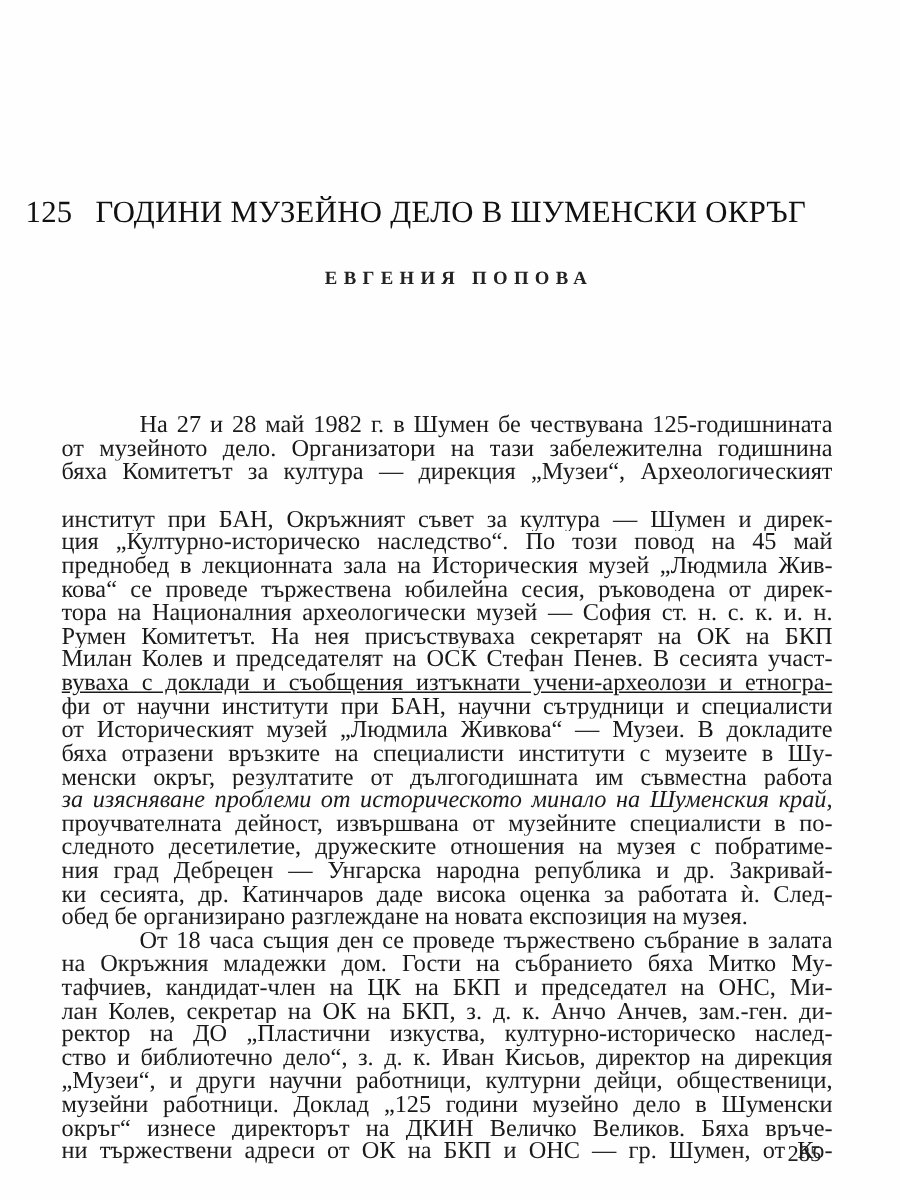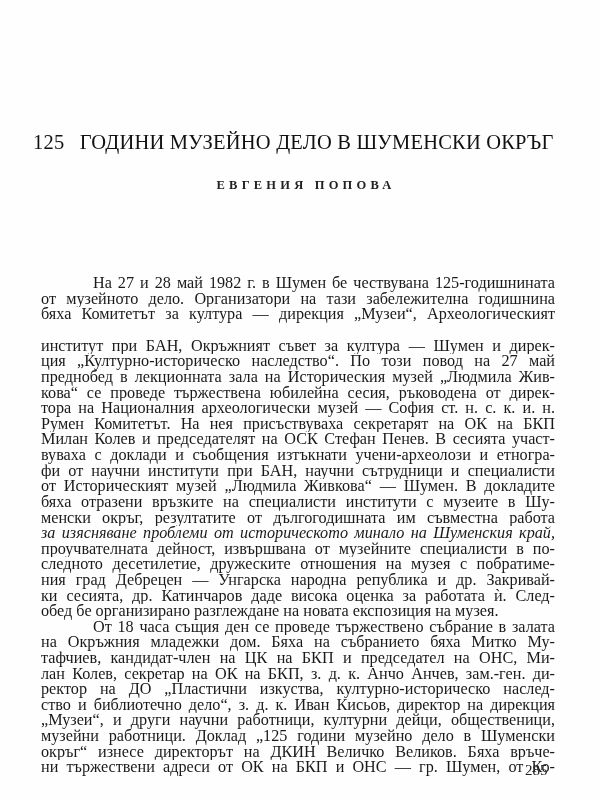--- a/index.html
+++ b/index.html
@@ -4,21 +4,21 @@
 <style>
   html, body { margin: 0; padding: 0; }
   body {
     width: 600px; height: 800px; overflow: hidden;
     background: #fefefe;
     font-family: "DejaVu Serif", "Liberation Serif", serif;
     color: #1a1a1a;
     position: relative;
   }
   .title {
-    position: absolute; left: 33px; top: 131px; width: 560px;
+    position: absolute; left: 17px; top: 131px; width: 560px;
     font-family: "Liberation Serif", "DejaVu Serif", serif;
     font-size: 20.5px; letter-spacing: 0.2px; white-space: nowrap;
     color: #111;
   }
   .title .num { margin-right: 10px; }
   .author {
     position: absolute; left: 0; width: 600px; top: 178px;
     text-align: center;
     font-family: "Liberation Serif", "DejaVu Serif", serif;
     font-size: 12.5px; font-weight: bold; letter-spacing: 4.2px;
@@ -50,39 +50,39 @@
   <span>ГОДИНИ МУЗЕЙНО ДЕЛО В ШУМЕНСКИ ОКРЪГ</span>
 </div>
 
 <div class="author">ЕВГЕНИЯ ПОПОВА</div>
 
 <div class="body">
   <div class="line indent" style="line-height: 15.6129px; height: 15.6129px;">На 27 и 28 май 1982 г. в Шумен бе чествувана 125-годишнината</div>
   <div class="line" style="line-height: 15.6129px; height: 15.6129px;">от музейното дело. Организатори на тази забележителна годишнина</div>
   <div class="line" style="line-height: 15.6129px; height: 15.6129px;">бяха Комитетът за култура — дирекция „Музеи“, Археологическият</div>
   <div class="line" style="line-height: 15.6129px; height: 15.6129px; margin-top: 16px;">институт при БАН, Окръжният съвет за култура — Шумен и дирек-</div>
-  <div class="line" style="line-height: 15.6129px; height: 15.6129px;">ция „Културно-историческо наследство“. По този повод на 27 май</div>
+  <div class="line" style="line-height: 15.6129px; height: 15.6129px;">ция „Културно-историческо наследство“. По този повод на 45 май</div>
   <div class="line" style="line-height: 15.6129px; height: 15.6129px;">преднобед в лекционната зала на Историческия музей „Людмила Жив-</div>
   <div class="line" style="line-height: 15.6129px; height: 15.6129px;">кова“ се проведе тържествена юбилейна сесия, ръководена от дирек-</div>
   <div class="line" style="line-height: 15.6129px; height: 15.6129px;">тора на Националния археологически музей — София ст. н. с. к. и. н.</div>
   <div class="line" style="line-height: 15.6129px; height: 15.6129px;">Румен Комитетът. На нея присъствуваха секретарят на ОК на БКП</div>
   <div class="line" style="line-height: 15.6129px; height: 15.6129px;">Милан Колев и председателят на ОСК Стефан Пенев. В сесията участ-</div>
-  <div class="line" style="line-height: 15.6129px; height: 15.6129px;">вуваха с доклади и съобщения изтъкнати учени-археолози и етногра-</div>
+  <div class="line" style="line-height: 15.6129px; height: 15.6129px; text-decoration: underline;">вуваха с доклади и съобщения изтъкнати учени-археолози и етногра-</div>
   <div class="line" style="line-height: 15.6129px; height: 15.6129px;">фи от научни институти при БАН, научни сътрудници и специалисти</div>
-  <div class="line" style="line-height: 15.6129px; height: 15.6129px;">от Историческият музей „Людмила Живкова“ — Шумен. В докладите</div>
+  <div class="line" style="line-height: 15.6129px; height: 15.6129px;">от Историческият музей „Людмила Живкова“ — Музеи. В докладите</div>
   <div class="line" style="line-height: 15.6129px; height: 15.6129px;">бяха отразени връзките на специалисти институти с музеите в Шу-</div>
   <div class="line" style="line-height: 15.6129px; height: 15.6129px;">менски окръг, резултатите от дългогодишната им съвместна работа</div>
   <div class="line" style="line-height: 15.6129px; height: 15.6129px; font-style: italic;">за изясняване проблеми от историческото минало на Шуменския край,</div>
   <div class="line" style="line-height: 15.6129px; height: 15.6129px;">проучвателната дейност, извършвана от музейните специалисти в по-</div>
   <div class="line" style="line-height: 15.6129px; height: 15.6129px;">следното десетилетие, дружеските отношения на музея с побратиме-</div>
   <div class="line" style="line-height: 15.6129px; height: 15.6129px;">ния град Дебрецен — Унгарска народна република и др. Закривай-</div>
   <div class="line" style="line-height: 15.6129px; height: 15.6129px;">ки сесията, др. Катинчаров даде висока оценка за работата ѝ. След-</div>
   <div class="line last-short" style="line-height: 15.6129px; height: 15.6129px;">обед бе организирано разглеждане на новата експозиция на музея.</div>
   <div class="line indent" style="line-height: 15.6129px; height: 15.6129px;">От 18 часа същия ден се проведе тържествено събрание в залата</div>
-  <div class="line" style="line-height: 15.6129px; height: 15.6129px;">на Окръжния младежки дом. Бяха на събранието бяха Митко Му-</div>
+  <div class="line" style="line-height: 15.6129px; height: 15.6129px;">на Окръжния младежки дом. Гости на събранието бяха Митко Му-</div>
   <div class="line" style="line-height: 15.6129px; height: 15.6129px;">тафчиев, кандидат-член на ЦК на БКП и председател на ОНС, Ми-</div>
   <div class="line" style="line-height: 15.6129px; height: 15.6129px;">лан Колев, секретар на ОК на БКП, з. д. к. Анчо Анчев, зам.-ген. ди-</div>
   <div class="line" style="line-height: 15.6129px; height: 15.6129px;">ректор на ДО „Пластични изкуства, културно-историческо наслед-</div>
   <div class="line" style="line-height: 15.6129px; height: 15.6129px;">ство и библиотечно дело“, з. д. к. Иван Кисьов, директор на дирекция</div>
   <div class="line" style="line-height: 15.6129px; height: 15.6129px;">„Музеи“, и други научни работници, културни дейци, общественици,</div>
   <div class="line" style="line-height: 15.6129px; height: 15.6129px;">музейни работници. Доклад „125 години музейно дело в Шуменски</div>
   <div class="line" style="line-height: 15.6129px; height: 15.6129px;">окръг“ изнесе директорът на ДКИН Величко Великов. Бяха връче-</div>
   <div class="line" style="line-height: 15.6129px; height: 15.6129px;">ни тържествени адреси от ОК на БКП и ОНС — гр. Шумен, от Ко-</div>
 </div>
 

